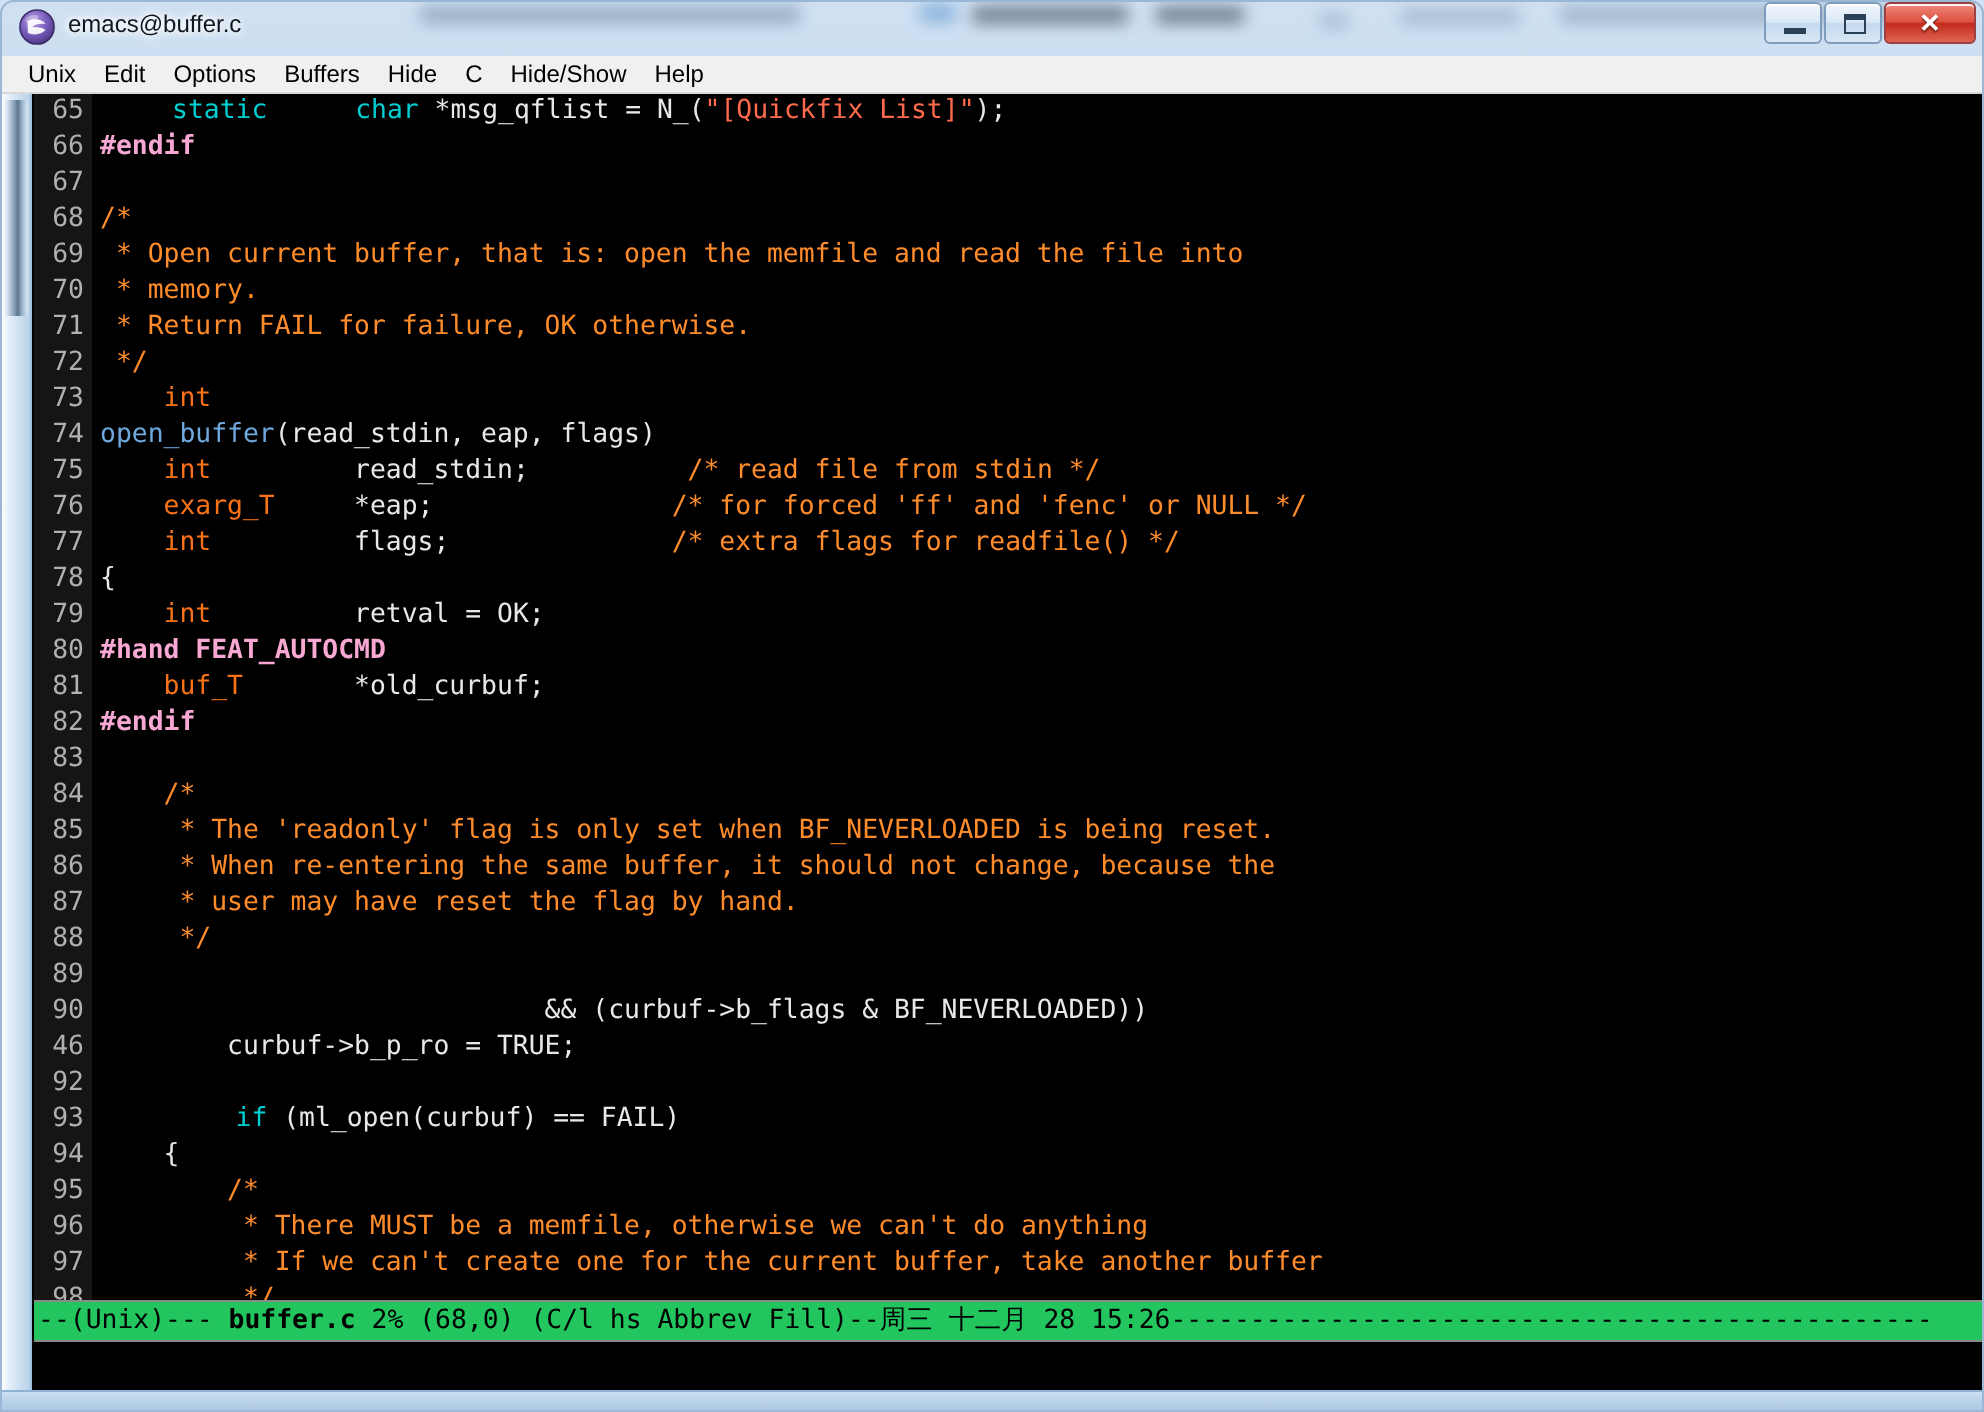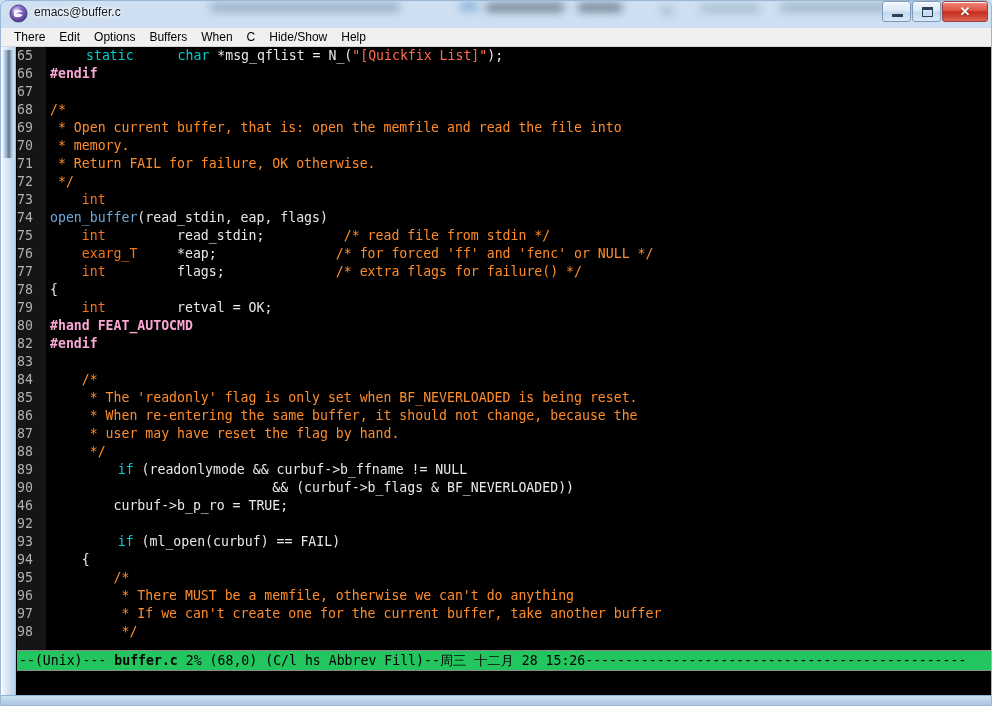--- a/index.html
+++ b/index.html
@@ -200,21 +200,21 @@
     height: 18px;
     line-height: 18px;
     white-space: pre;
     font-family: "DejaVu Sans Mono", monospace;
     font-size: 13.2px;
   }
   .lineno {
     position: absolute;
     left: 0;
     width: 25px;
-    text-align: left;
+    text-align: right;
     color: #b0b0b0;
     font-family: "DejaVu Sans Mono", monospace;
     font-size: 13.2px;
   }
   .linetext {
     position: absolute;
     left: 33px;
     white-space: pre;
   }
   .t-kw      { color: #00ced1; margin-left: 36px; }   
@@ -307,25 +307,25 @@
       <div class="winbtn">
         <span class="glyph-max"></span>
       </div>
       <div class="winbtn close">
         <span class="glyph-close">✕</span>
       </div>
     </div>
   </div>
 
   <div id="menubar">
-    <div class="menu-item">There</div>
+    <div class="menu-item">Unix</div>
     <div class="menu-item">Edit</div>
     <div class="menu-item">Options</div>
     <div class="menu-item">Buffers</div>
-    <div class="menu-item">When</div>
+    <div class="menu-item">Hide</div>
     <div class="menu-item">C</div>
     <div class="menu-item">Hide/Show</div>
     <div class="menu-item">Help</div>
   </div>
 
   <div id="emacs-body">
 
     <div id="scrollbar">
       <div id="scroll-thumb"></div>
     </div>
@@ -338,32 +338,33 @@
           <div class="code-line"><span class="lineno">67</span><span class="linetext"></span></div>
           <div class="code-line"><span class="lineno">68</span><span class="linetext"><span class="t-cmt">/*</span></span></div>
           <div class="code-line"><span class="lineno">69</span><span class="linetext"><span class="t-cmt"> * Open current buffer, that is: open the memfile and read the file into</span></span></div>
           <div class="code-line"><span class="lineno">70</span><span class="linetext"><span class="t-cmt"> * memory.</span></span></div>
           <div class="code-line"><span class="lineno">71</span><span class="linetext"><span class="t-cmt"> * Return FAIL for failure, OK otherwise.</span></span></div>
           <div class="code-line"><span class="lineno">72</span><span class="linetext"><span class="t-cmt"> */</span></span></div>
           <div class="code-line"><span class="lineno">73</span><span class="linetext"><span class="t-def">    </span><span class="t-type">int</span></span></div>
           <div class="code-line"><span class="lineno">74</span><span class="linetext"><span class="t-fn">open_buffer</span><span class="t-def">(read_stdin, eap, flags)</span></span></div>
           <div class="code-line"><span class="lineno">75</span><span class="linetext"><span class="t-def">    </span><span class="t-type">int</span><span class="t-def">         read_stdin;          </span><span class="t-cmt">/* read file from stdin */</span></span></div>
           <div class="code-line"><span class="lineno">76</span><span class="linetext"><span class="t-def">    </span><span class="t-type">exarg_T</span><span class="t-def">     *eap;               </span><span class="t-cmt">/* for forced 'ff' and 'fenc' or NULL */</span></span></div>
-          <div class="code-line"><span class="lineno">77</span><span class="linetext"><span class="t-def">    </span><span class="t-type">int</span><span class="t-def">         flags;              </span><span class="t-cmt">/* extra flags for failure() */</span></span></div>
+          <div class="code-line"><span class="lineno">77</span><span class="linetext"><span class="t-def">    </span><span class="t-type">int</span><span class="t-def">         flags;              </span><span class="t-cmt">/* extra flags for readfile() */</span></span></div>
           <div class="code-line"><span class="lineno">78</span><span class="linetext"><span class="t-def">{</span></span></div>
           <div class="code-line"><span class="lineno">79</span><span class="linetext"><span class="t-def">    </span><span class="t-type">int</span><span class="t-def">         retval = OK;</span></span></div>
           <div class="code-line"><span class="lineno">80</span><span class="linetext"><span class="t-pre">#hand FEAT_AUTOCMD</span></span></div>
+          <div class="code-line"><span class="lineno">81</span><span class="linetext"><span class="t-def">    </span><span class="t-type">buf_T</span><span class="t-def">       *old_curbuf;</span></span></div>
           <div class="code-line"><span class="lineno">82</span><span class="linetext"><span class="t-pre">#endif</span></span></div>
           <div class="code-line"><span class="lineno">83</span><span class="linetext"></span></div>
           <div class="code-line"><span class="lineno">84</span><span class="linetext"><span class="t-cmt">    /*</span></span></div>
           <div class="code-line"><span class="lineno">85</span><span class="linetext"><span class="t-cmt">     * The 'readonly' flag is only set when BF_NEVERLOADED is being reset.</span></span></div>
           <div class="code-line"><span class="lineno">86</span><span class="linetext"><span class="t-cmt">     * When re-entering the same buffer, it should not change, because the</span></span></div>
           <div class="code-line"><span class="lineno">87</span><span class="linetext"><span class="t-cmt">     * user may have reset the flag by hand.</span></span></div>
           <div class="code-line"><span class="lineno">88</span><span class="linetext"><span class="t-cmt">     */</span></span></div>
-          <div class="code-line"><span class="lineno">89</span><span class="linetext"><span class="t-def">    </span><span class="t-kw">if</span><span class="t-def"> (readonlymode &amp;&amp; curbuf-&gt;b_ffname != NULL</span></span></div>
+          <div class="code-line"><span class="lineno">89</span></div>
           <div class="code-line"><span class="lineno">90</span><span class="linetext"><span class="t-def">                            &amp;&amp; (curbuf-&gt;b_flags &amp; BF_NEVERLOADED))</span></span></div>
           <div class="code-line"><span class="lineno">46</span><span class="linetext"><span class="t-def">        curbuf-&gt;b_p_ro = TRUE;</span></span></div>
           <div class="code-line"><span class="lineno">92</span><span class="linetext"></span></div>
           <div class="code-line"><span class="lineno">93</span><span class="linetext"><span class="t-def">    </span><span class="t-kw">if</span><span class="t-def"> (ml_open(curbuf) == FAIL)</span></span></div>
           <div class="code-line"><span class="lineno">94</span><span class="linetext"><span class="t-def">    {</span></span></div>
           <div class="code-line"><span class="lineno">95</span><span class="linetext"><span class="t-cmt">        /*</span></span></div>
           <div class="code-line"><span class="lineno">96</span><span class="linetext"><span class="t-cmt">         * There MUST be a memfile, otherwise we can't do anything</span></span></div>
           <div class="code-line"><span class="lineno">97</span><span class="linetext"><span class="t-cmt">         * If we can't create one for the current buffer, take another buffer</span></span></div>
           <div class="code-line"><span class="lineno">98</span><span class="linetext"><span class="t-cmt">         */</span></span></div>
         </div>

